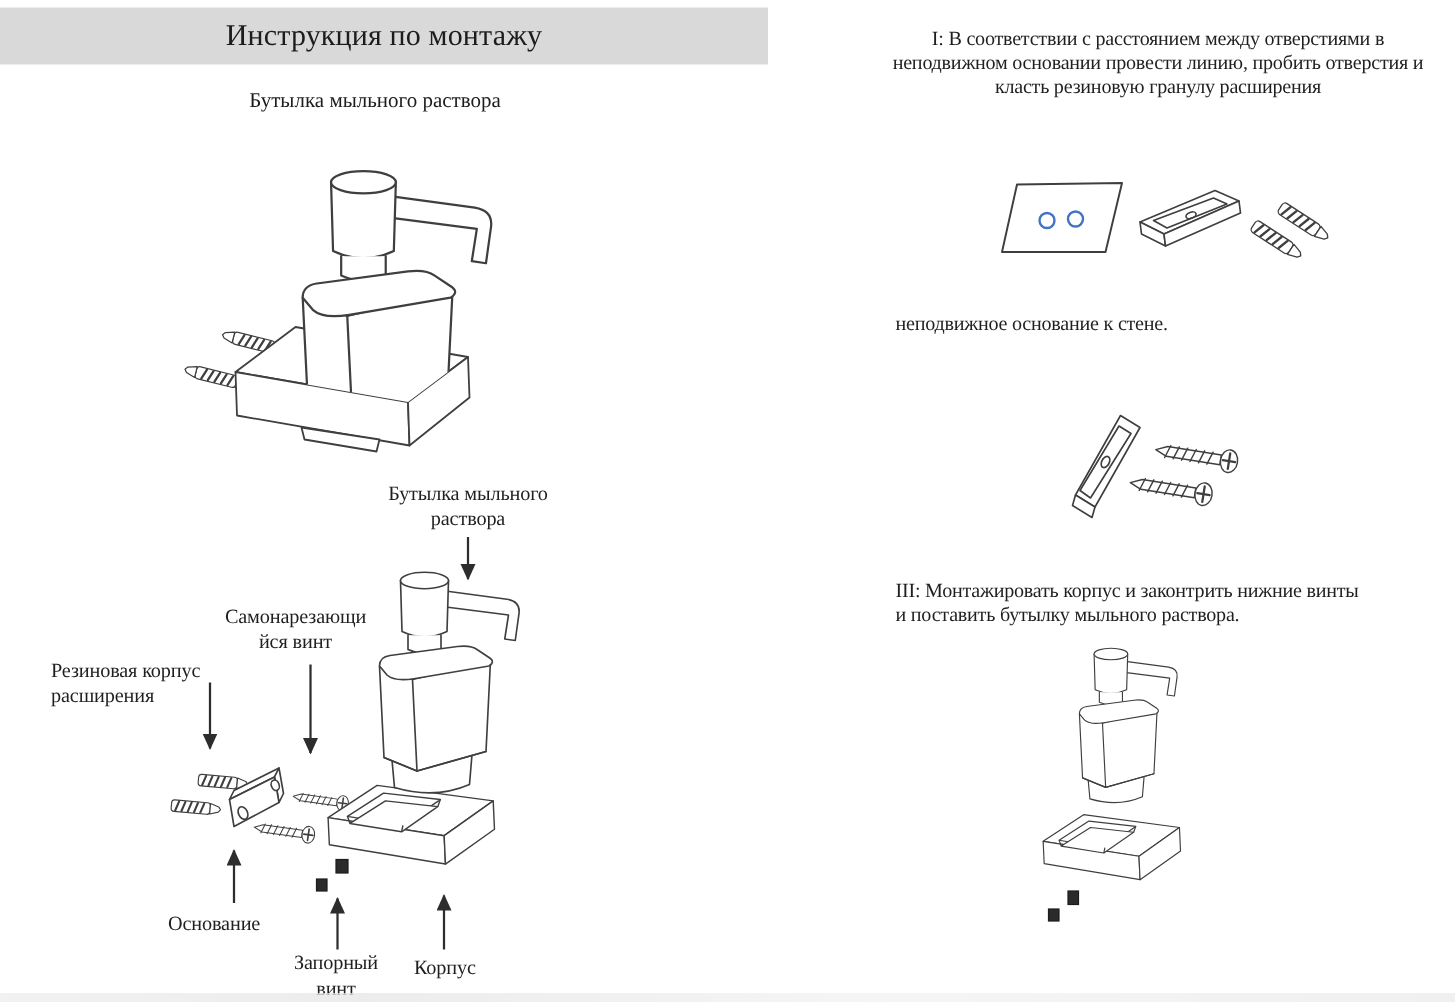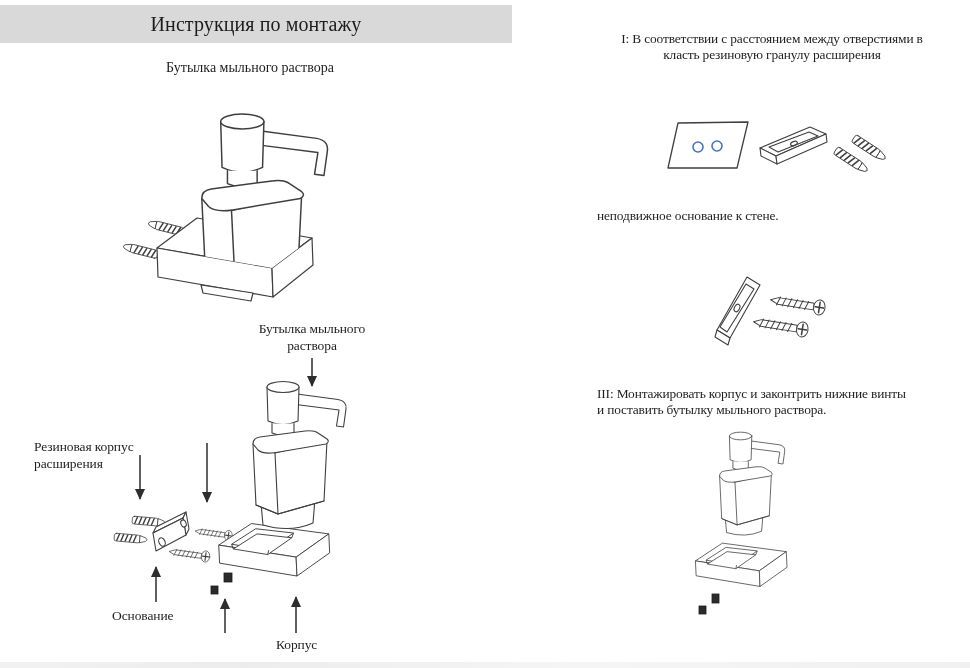--- a/index.html
+++ b/index.html
@@ -146,29 +146,38 @@
     </g>
     <g>
       <use href="#sym-bottle" transform="translate(230,62) scale(1.0)"></use>
     </g>
   </svg>
 
   <div class="plabel center" style="left:248px;top:320px;width:128px">
     <div>Бутылка мыльного</div>
     <div>раствора</div>
   </div>
+  <div class="plabel center" style="left:136px;top:402px;width:122px">
+    <div>Самонарезающи</div>
+    <div>йся винт</div>
+  </div>
   <div class="plabel" style="left:34px;top:438px;width:140px">
     <div>Резиновая корпус</div>
     <div>расширения</div>
   </div>
   <div class="plabel" style="left:112px;top:607px">Основание</div>
+  <div class="plabel center" style="left:184px;top:633px;width:80px">
+    <div>Запорный</div>
+    <div>винт</div>
+  </div>
   <div class="plabel" style="left:276px;top:636px">Корпус</div>
 
-  <div class="step-text centered" style="left:577px;top:31px;width:390px">
+  <div class="step-text centered" style="left:577px;top:18px;width:390px">
     <div class="line">I: В соответствии с расстоянием между отверстиями в</div>
+    <div class="line">неподвижном основании провести линию, пробить отверстия и</div>
     <div class="line">класть резиновую гранулу расширения</div>
   </div>
 
   <svg class="fig" style="left:630px;top:103px" width="340" height="95" viewBox="0 0 340 95">
     <g fill="#ffffff" stroke="#3f3f3f" stroke-width="1.3" stroke-linejoin="round">
       <path d="M38,65 L48,20 L118,19 L107,65 Z"></path>
       <circle cx="68" cy="44" r="5" fill="none" stroke="#4472c4" stroke-width="1.6"></circle>
       <circle cx="87" cy="43" r="5" fill="none" stroke="#4472c4" stroke-width="1.6"></circle>
       <g stroke-width="1.1">
         <path d="M130,45 L180,24 L196,31 L146,53 Z"></path>

